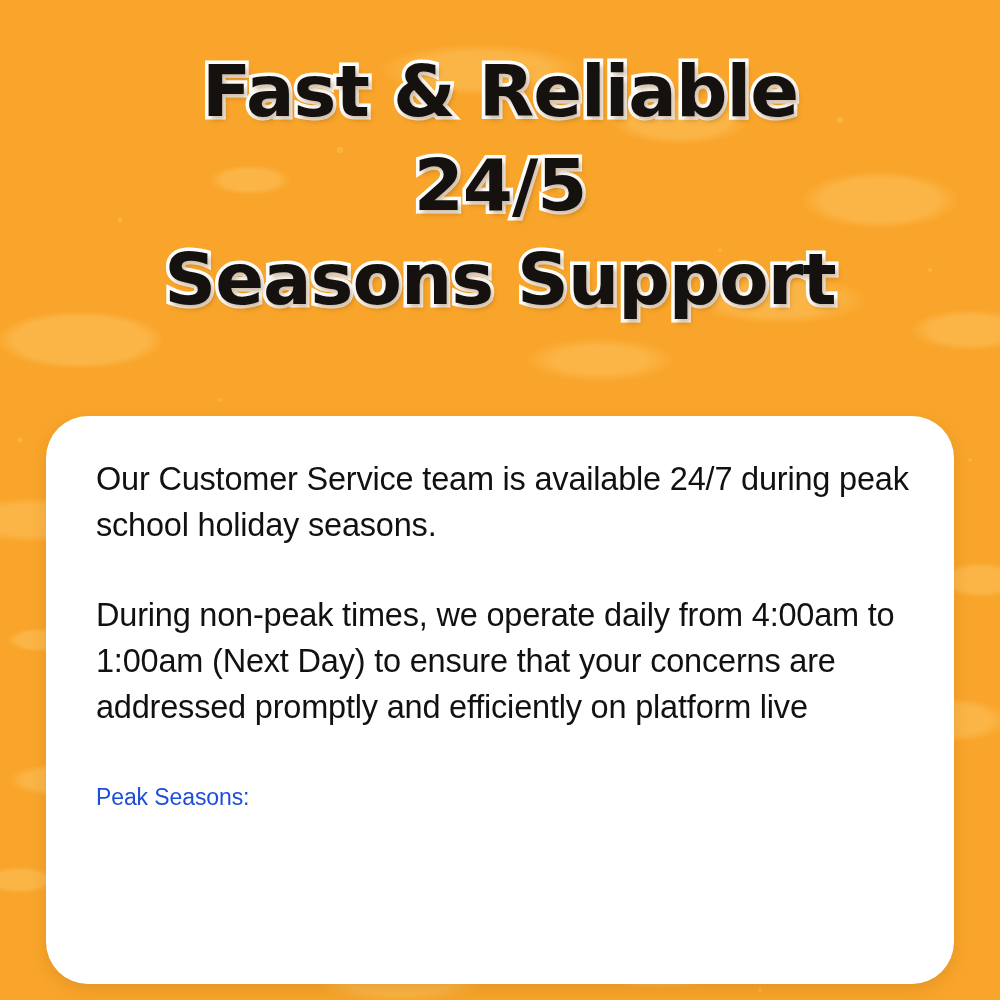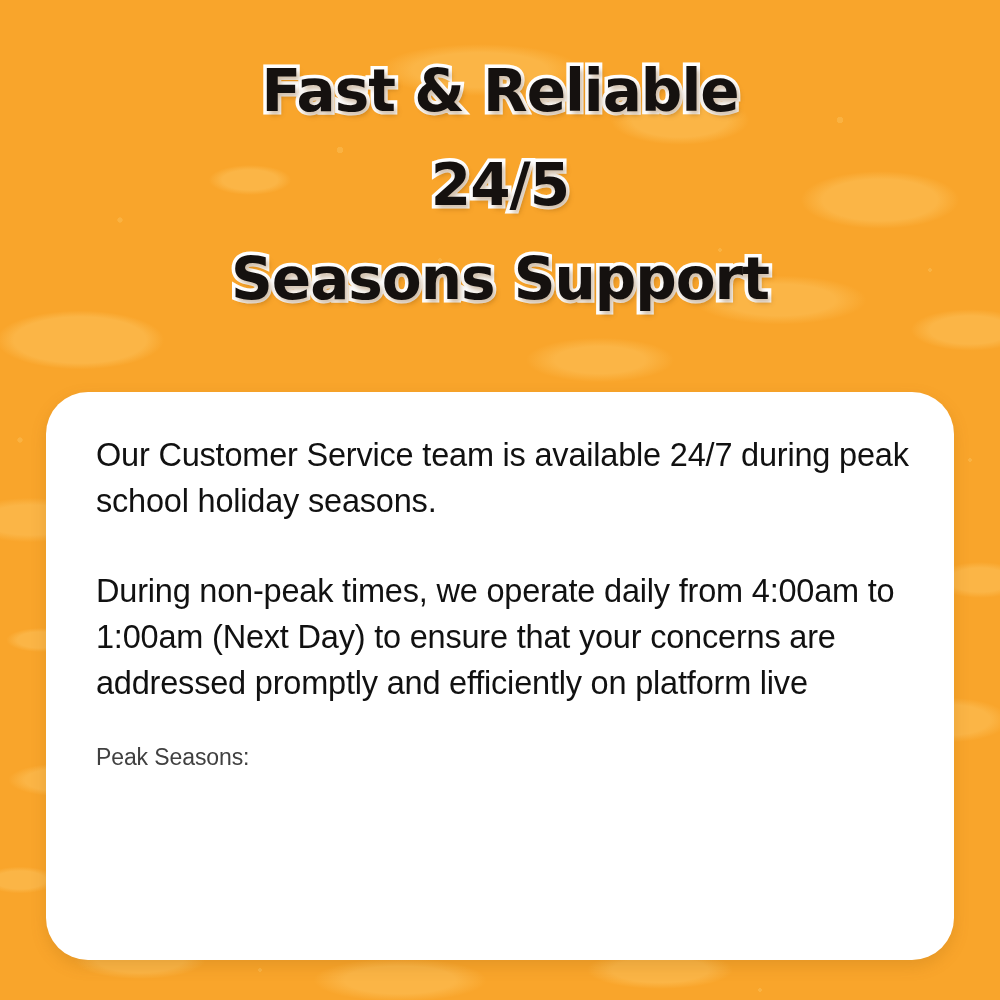--- a/index.html
+++ b/index.html
@@ -79,37 +79,37 @@
     left: 0;
     right: 0;
     top: 44px;
     text-align: center;
     z-index: 3;
   }
   .headline-line {
     display: block;
     font-family: "DejaVu Sans", sans-serif;
     font-weight: bold;
-    font-size: 58px;
+    font-size: 72px;
     line-height: 94px;
     letter-spacing: -1px;
     color: #15110f;
     -webkit-text-stroke: 7px #ffffff;
     paint-order: stroke fill;
     text-shadow:
       3px 4px 5px rgba(120, 70, 10, 0.35),
       0 2px 0 rgba(255,255,255,0.25);
     white-space: nowrap;
   }
 
   
   .card {
     position: absolute;
     left: 46px;
-    top: 392px;
+    top: 416px;
     width: 908px;
     height: 568px;
     background: #ffffff;
     border-radius: 42px;
     box-shadow: 0 6px 16px rgba(140, 85, 12, 0.18);
     z-index: 4;
     box-sizing: border-box;
     padding: 40px 44px 34px 50px;
   }
 
@@ -121,25 +121,25 @@
     letter-spacing: -0.2px;
   }
   .body-copy p {
     margin: 0;
   }
   .para-gap {
     height: 44px;
   }
 
   .peak-block {
-    margin-top: 36px;
+    margin-top: 52px;
     font-family: "Liberation Sans", sans-serif;
     font-size: 23px;
     line-height: 31px;
-    color: #404040;
+    color: #1d4ed8;
     letter-spacing: -0.1px;
   }
   .peak-block p {
     margin: 0;
   }
 </style>
 </head>
 <body>
 
 <div class="poster">

